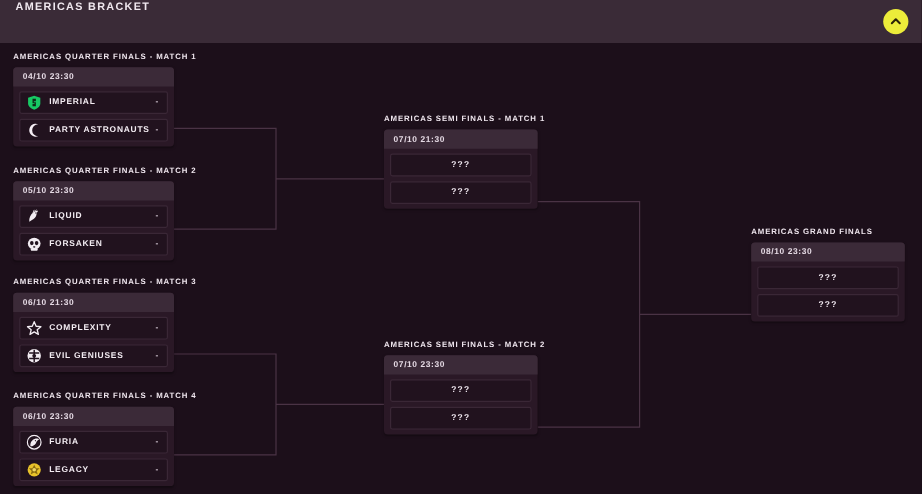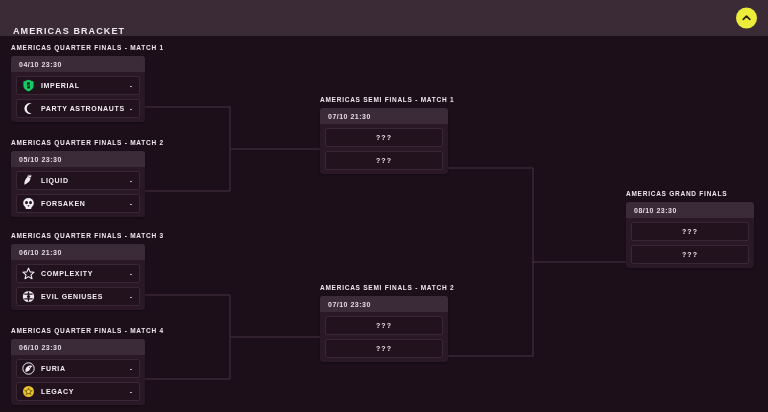--- a/index.html
+++ b/index.html
@@ -13,21 +13,21 @@
     position: relative;
   }
 
   
   .titlebar {
     position: absolute;
     left: 0; top: 0;
     width: 768px; height: 36px;
     background: #3a2b37;
     display: flex;
-    align-items: flex-end;
+    align-items: flex-start;
   }
   .titlebar-text {
     margin-left: 13px;
     font-size: 9px;
     font-weight: bold;
     letter-spacing: 1.1px;
     color: #f0e8ef;
   }
   .collapse-btn {
     position: absolute;

